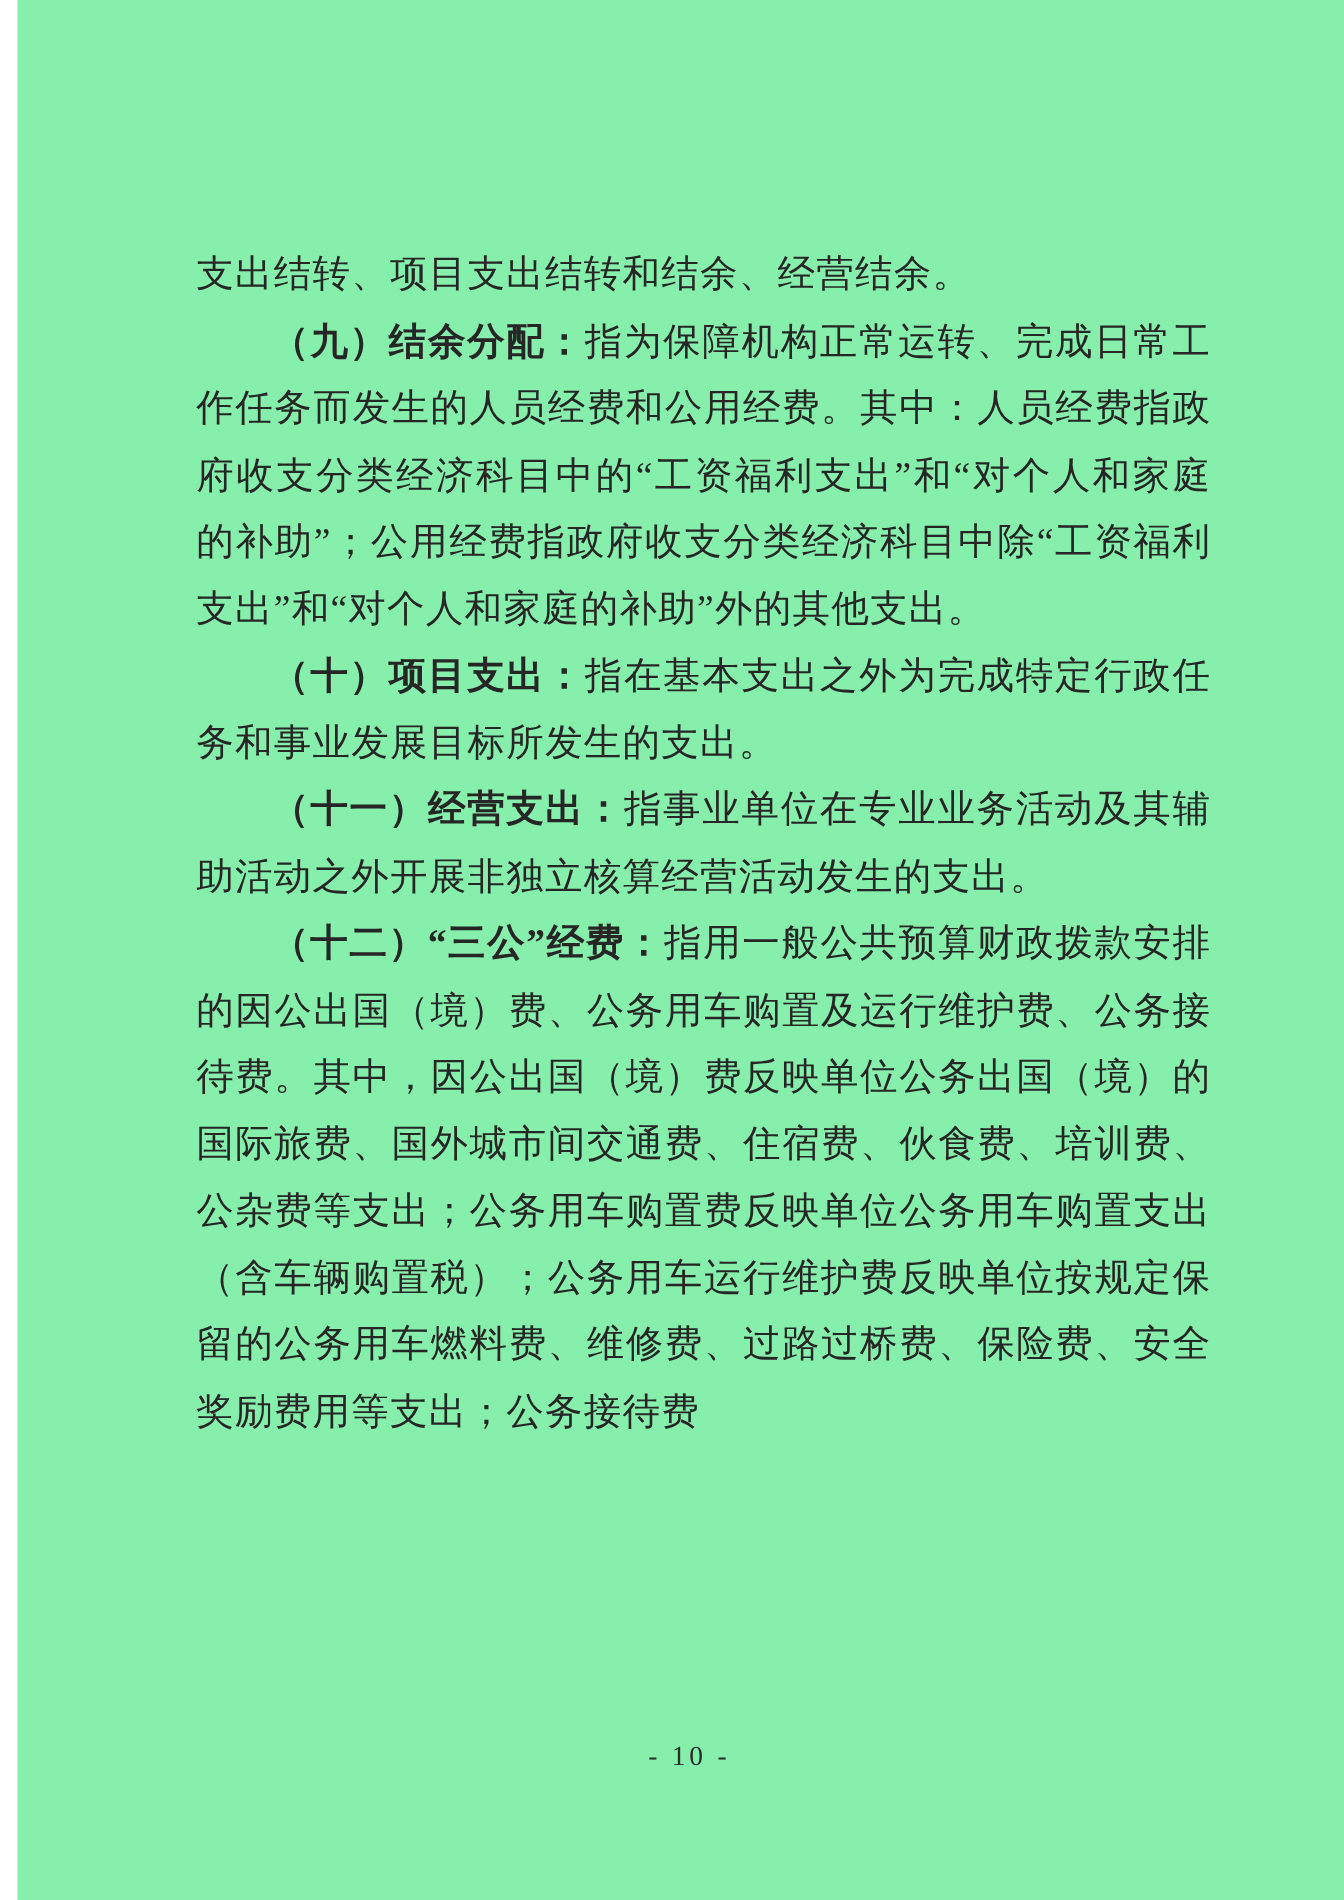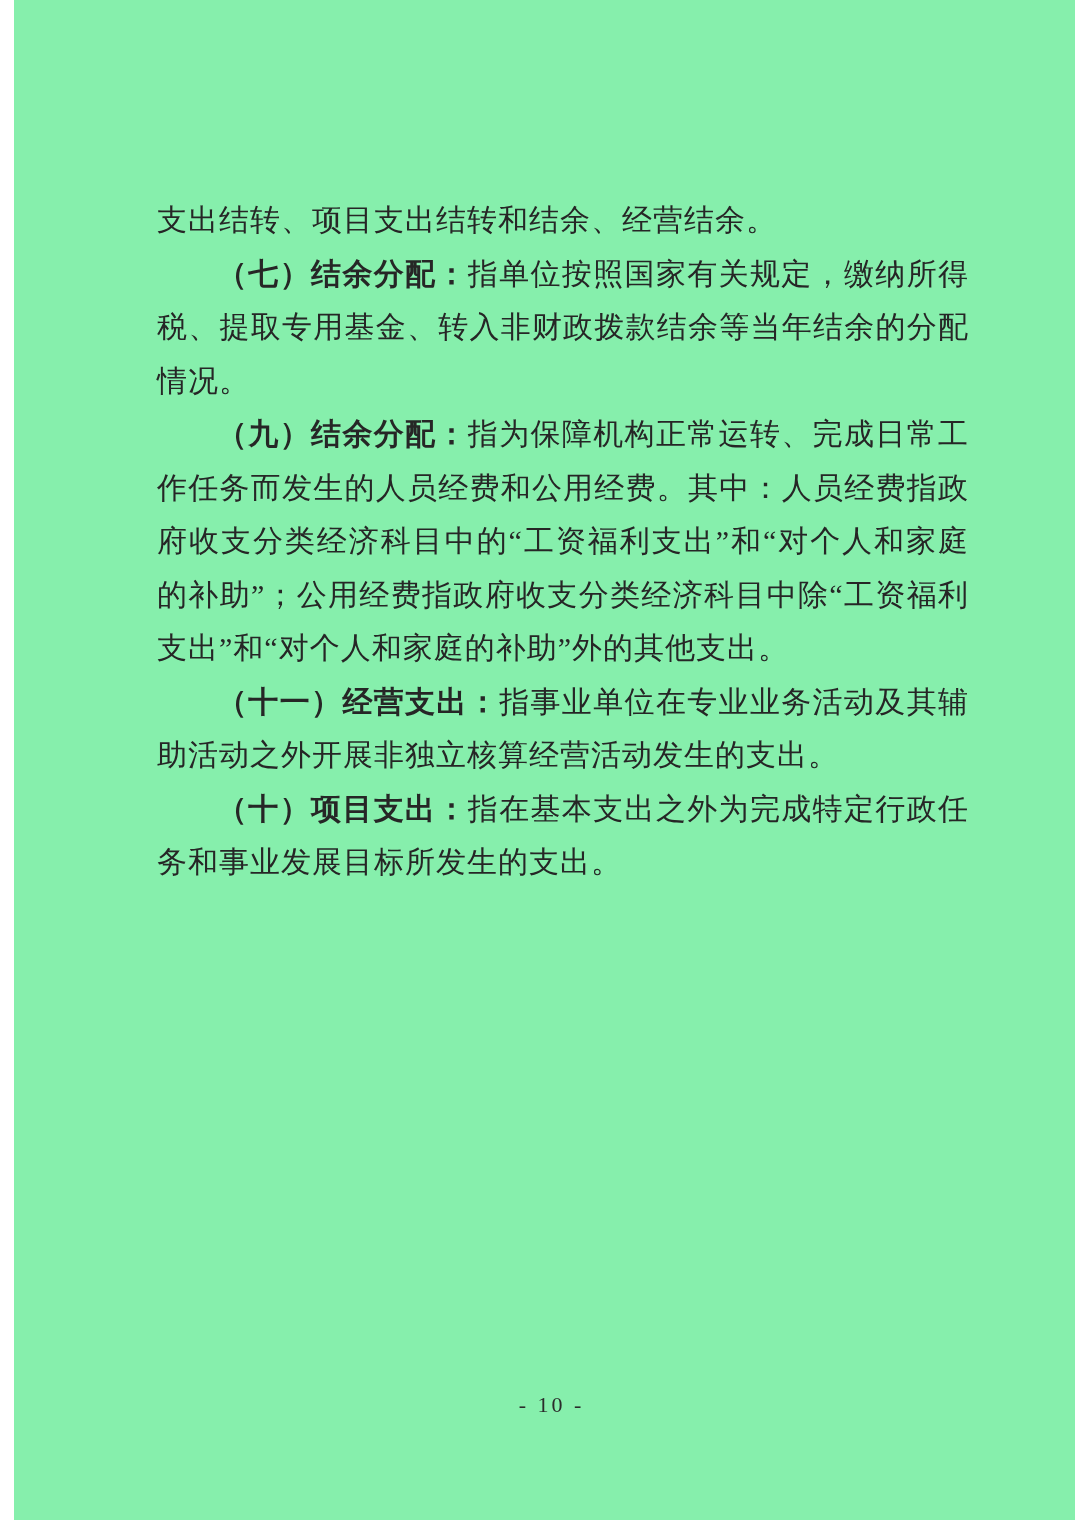--- a/index.html
+++ b/index.html
@@ -52,26 +52,26 @@
   }
 </style>
 </head>
 <body>
 
 <div class="page">
   <div class="content">
 
     <p class="para no-indent"><span>支出结转、项目支出结转和结余、经营结余。</span></p>
 
-    <p class="para"><span class="hd">（七）结余分配：</span><span>指单位按照国家有关规定，缴纳所得税、提取专用基金、转入非财政拨款结余等当年结余的分配情况。</span></p>
 
 
     <p class="para"><span class="hd">（九）结余分配：</span><span>指为保障机构正常运转、完成日常工作任务而发生的人员经费和公用经费。其中：人员经费指政府收支分类经济科目中的“工资福利支出”和“对个人和家庭的补助”；公用经费指政府收支分类经济科目中除“工资福利支出”和“对个人和家庭的补助”外的其他支出。</span></p>
 
+    <p class="para"><span class="hd">（十）项目支出：</span><span>指在基本支出之外为完成特定行政任务和事业发展目标所发生的支出。</span></p>
+
     <p class="para"><span class="hd">（十一）经营支出：</span><span>指事业单位在专业业务活动及其辅助活动之外开展非独立核算经营活动发生的支出。</span></p>
 
-    <p class="para"><span class="hd">（十）项目支出：</span><span>指在基本支出之外为完成特定行政任务和事业发展目标所发生的支出。</span></p>
-
+    <p class="para"><span class="hd">（十二）“三公”经费：</span><span>指用一般公共预算财政拨款安排的因公出国（境）费、公务用车购置及运行维护费、公务接待费。其中，因公出国（境）费反映单位公务出国（境）的国际旅费、国外城市间交通费、住宿费、伙食费、培训费、公杂费等支出；公务用车购置费反映单位公务用车购置支出（含车辆购置税）；公务用车运行维护费反映单位按规定保留的公务用车燃料费、维修费、过路过桥费、保险费、安全奖励费用等支出；公务接待费</span></p>
 
   </div>
 
   <div class="page-number">- 10 -</div>
 </div>
 
 </body></html>

